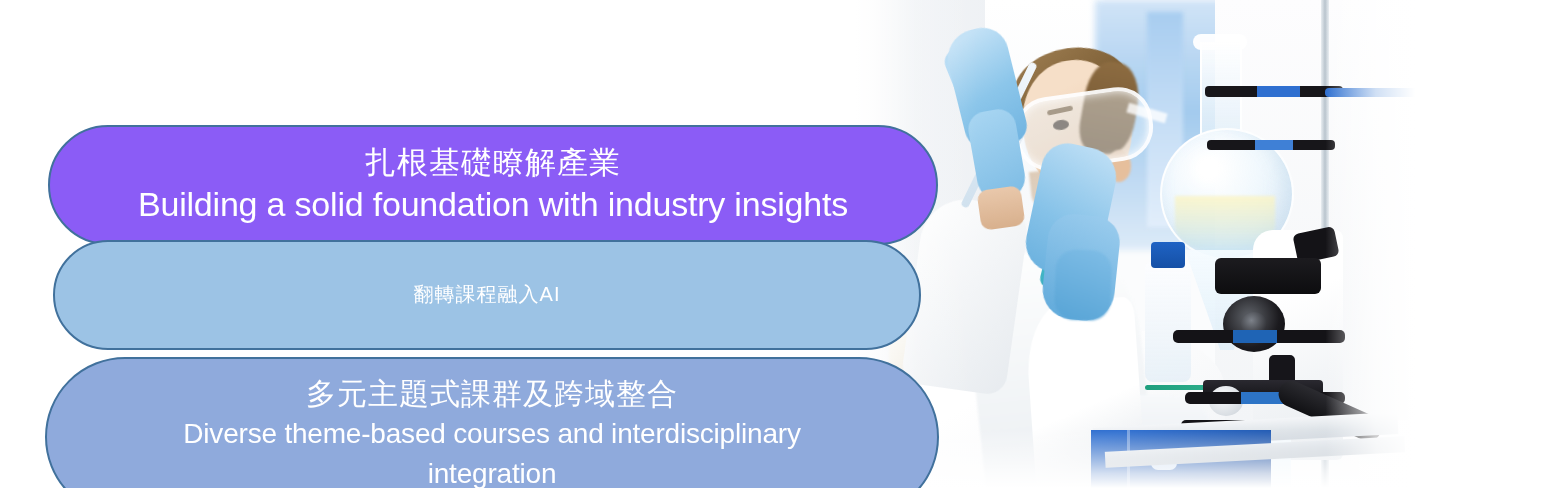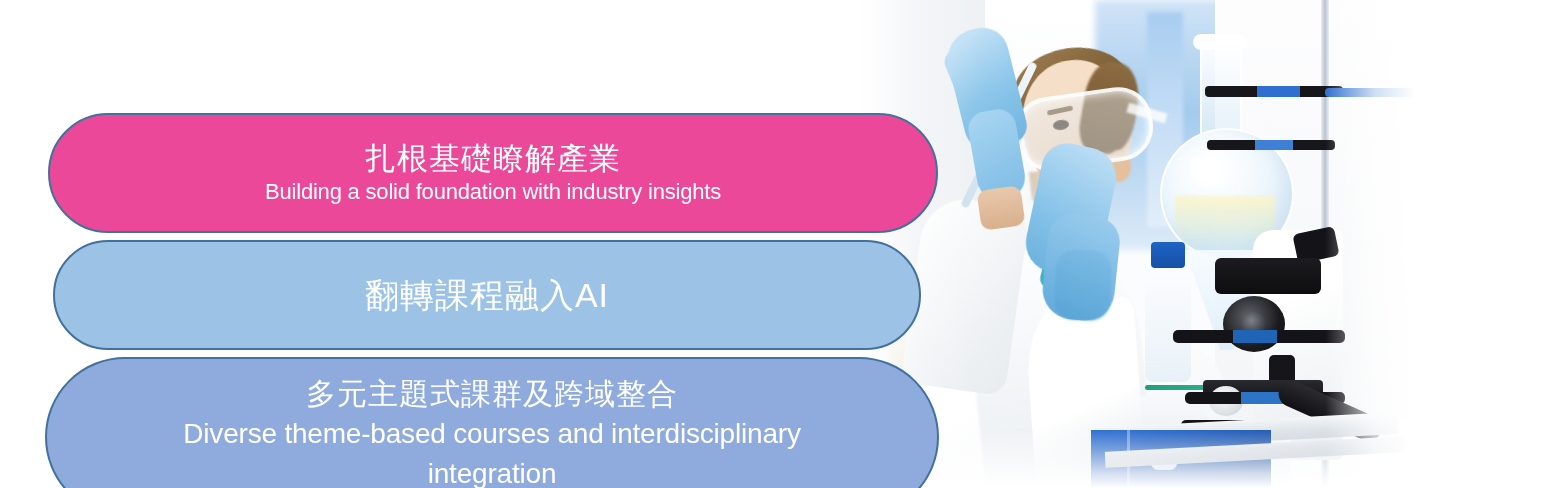--- a/index.html
+++ b/index.html
@@ -247,33 +247,33 @@
     letter-spacing: 1px;
     white-space: nowrap;
   }
   .pill .en {
     font-size: 31px;
     line-height: 1.2;
     letter-spacing: -0.2px;
   }
 
   #pill1 {
-    left: 48px; top: 113px; width: 890px; height: 120px;
-    background: #ec4899;
+    left: 48px; top: 125px; width: 890px; height: 120px;
+    background: #8b5cf6;
     border: 2px solid #41719c;
   }
   #pill1 .cn { font-size: 31px; }
-  #pill1 .en { font-size: 22px; margin-top: 2px; }
+  #pill1 .en { font-size: 34px; margin-top: 2px; }
 
   #pill2 {
     left: 53px; top: 240px; width: 868px; height: 110px;
     background: #9cc3e5;
     border: 2px solid #41719c;
   }
-  #pill2 .cn { font-size: 34px; }
+  #pill2 .cn { font-size: 20px; }
   #pill2 .en { font-size: 31px; margin-top: 3px; }
 
   #pill3 {
     left: 45px; top: 357px; width: 894px; height: 160px;
     background: #8faadc;
     border: 2px solid #41719c;
     padding-bottom: 4px;
   }
   #pill3 .cn { font-size: 30px; }
   #pill3 .en { font-size: 28px; margin-top: 3px; line-height: 1.42; width: 700px; }

